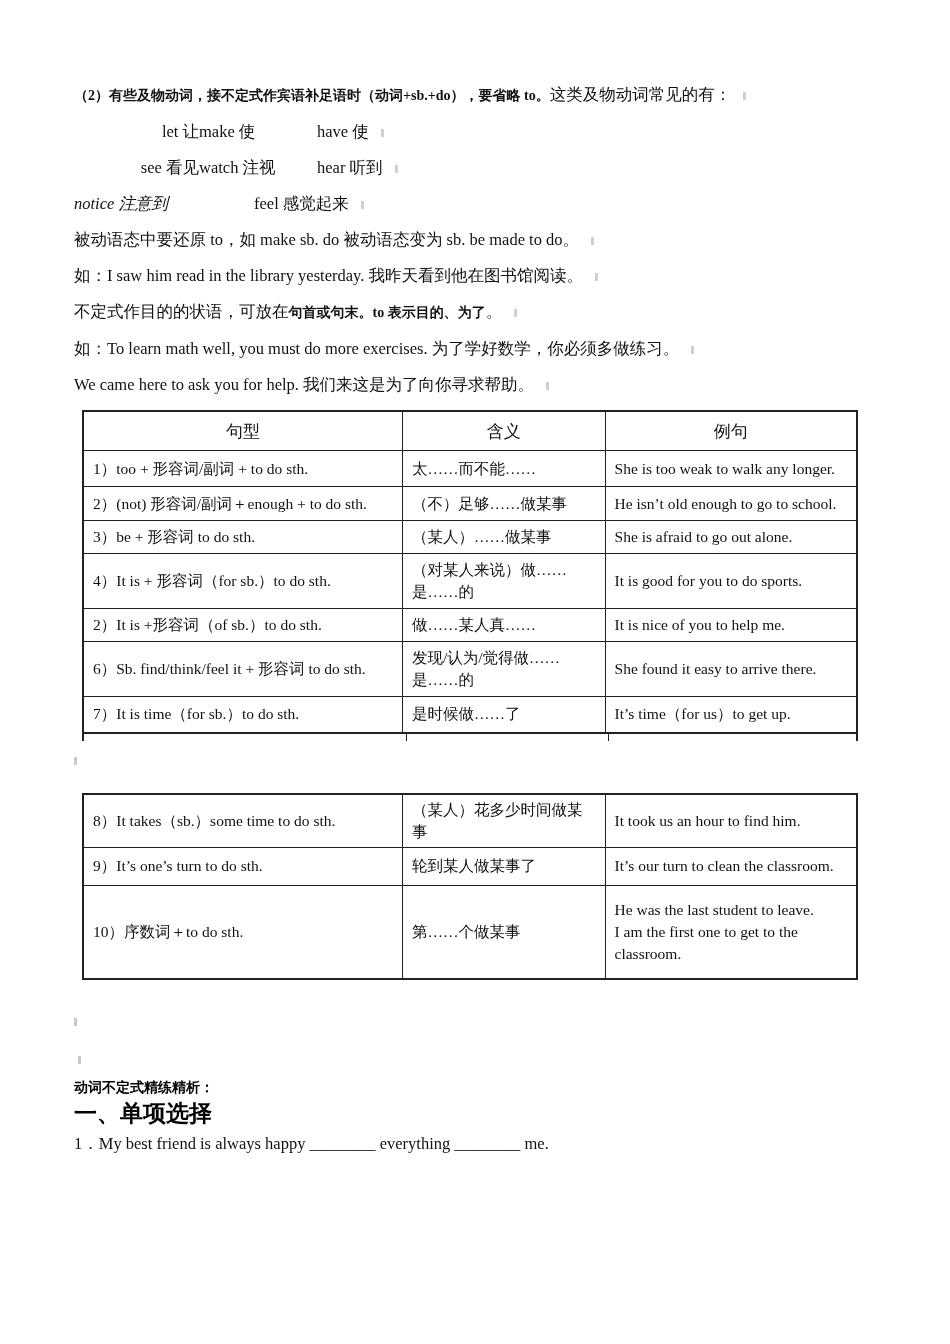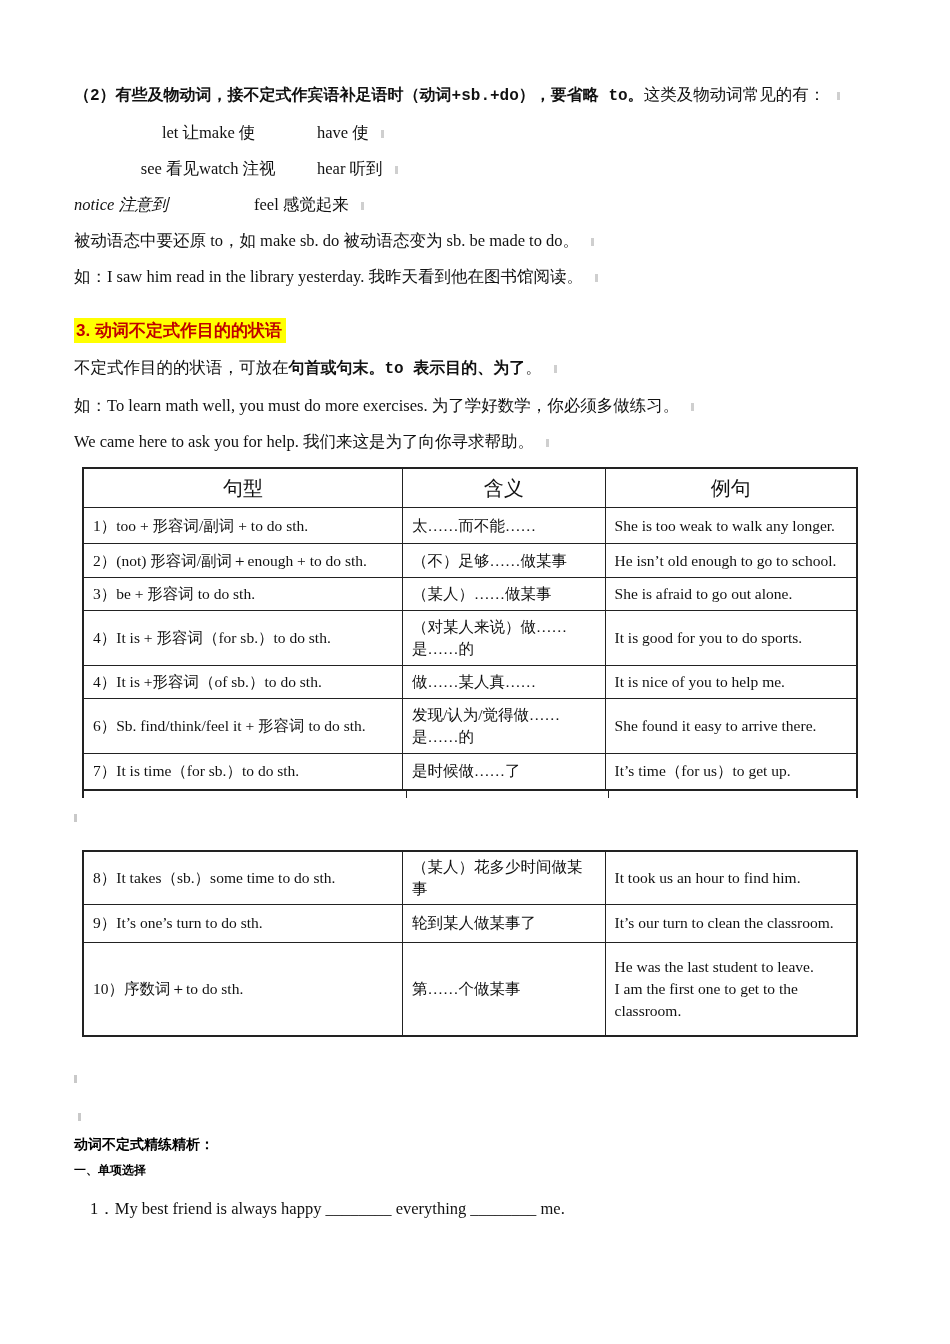--- a/index.html
+++ b/index.html
@@ -3,80 +3,79 @@
 <meta charset="utf-8">
 <style>
   html,body{margin:0;padding:0;background:#ffffff;}
   .page{
     position:relative;width:950px;height:1344px;overflow:hidden;background:#ffffff;
     font-family:"Liberation Serif","DejaVu Serif",serif;
     font-size:16.5px;color:#111;
   }
   .content{padding:84px 88px 0 74px;}
   .para{margin:0 0 15px 0;line-height:21px;white-space:nowrap;}
-  .b{font-weight:bold;font-family:Liberation Mono, monospace;font-size:16px;}
+  .b{font-weight:bold;font-family:Liberation Serif, serif;font-size:14px;}
   .vc{display:inline-block;}
   .w1{width:125px;text-align:right;}
   .w2{width:118px;}
   .w3{width:180px;font-style:italic;}
   .hl{
     display:inline-block;margin:16px 0 14px 0;padding:2px 4px 2px 2px;
     background:#ffff00;color:#c00000;font-weight:bold;
     font-family:"Liberation Sans","DejaVu Sans",sans-serif;font-size:17px;line-height:21px;
   }
   .hl-wrap{margin:0;}
   .eol{display:inline-block;width:3px;height:8px;background:#cfcfcf;margin-left:12px;}
   table.pattern{
     border-collapse:collapse;table-layout:fixed;width:776px;margin:12px 0 0 8px;
     font-size:15.5px;color:#111;
   }
   table.pattern th,table.pattern td{
     border:1px solid #222;padding:4px 9px;vertical-align:middle;overflow:hidden;
   }
   table.pattern{border:2px solid #222;}
-  table.pattern th{font-weight:normal;text-align:center;font-size:20px;height:30px;}
+  table.pattern th{font-weight:normal;text-align:center;font-size:17px;height:30px;}
   table.pattern td{text-align:left;line-height:22px;}
   .multiline{white-space:pre-line;}
   .stub{position:relative;width:776px;margin-left:8px;height:7px;}
   .stub span{position:absolute;top:0;bottom:0;background:#222;}
   .stub .v1{left:0;width:2px;}
   .stub .v2{left:324px;width:1px;}
   .stub .v3{left:526px;width:1px;}
   .stub .v4{right:0;width:2px;}
   .spacer{position:relative;width:100%;}
   .pmark{position:absolute;width:3px;height:8px;background:#c9c9c9;left:0;}
   .practice-title{
     margin:0 0 4px 0;font-family:"Liberation Sans","DejaVu Sans",sans-serif;
     font-weight:bold;font-size:14px;line-height:22px;color:#000;
   }
   .practice-sub{
     margin:0 0 8px 0;font-family:"Liberation Sans","DejaVu Sans",sans-serif;
-    font-weight:bold;font-size:12px;line-height:23px;color:#000;
+    font-weight:bold;font-size:23px;line-height:23px;color:#000;
   }
-  .question{margin:16px;line-height:22px;white-space:nowrap;}
+  .question{margin:0;line-height:22px;white-space:nowrap;}
 </style>
 </head>
 <body>
 
 <div class="page">
   <div class="content">
 
     <p class="para"><span class="b">（2）有些及物动词，接不定式作宾语补足语时（动词+sb.+do），要省略 to。</span><span>这类及物动词常见的有：</span><span class="eol"></span></p>
 
     <p class="para"><span class="vc w1">let 让</span><span class="vc w2">make 使</span><span class="vc">have 使</span><span class="eol"></span></p>
 
     <p class="para"><span class="vc w1">see 看见</span><span class="vc w2">watch 注视</span><span class="vc">hear 听到</span><span class="eol"></span></p>
 
     <p class="para"><span class="vc w3">notice 注意到</span><span class="vc">feel 感觉起来</span><span class="eol"></span></p>
 
     <p class="para"><span>被动语态中要还原 to，如  make sb. do 被动语态变为  sb. be made to do。</span><span class="eol"></span></p>
 
     <p class="para"><span>如：I saw him read in the library yesterday.  我昨天看到他在图书馆阅读。</span><span class="eol"></span></p>
 
-    <div class="hl-wrap"><span class="hl">3. 动词不定式作目的的状语</span></div>
 
     <p class="para"><span>不定式作目的的状语，可放在</span><span class="b">句首或句末。to 表示目的、为了</span><span>。</span><span class="eol"></span></p>
 
     <p class="para"><span>如：To learn math well, you must do more exercises.  为了学好数学，你必须多做练习。</span><span class="eol"></span></p>
 
     <p class="para"><span>We came here to ask you for help.  我们来这是为了向你寻求帮助。</span><span class="eol"></span></p>
 
 
     <table class="pattern">
       <colgroup>
@@ -104,21 +103,21 @@
         <td>3）be + 形容词 to do sth.</td>
         <td>（某人）……做某事</td>
         <td>She is afraid to go out alone.</td>
       </tr>
       <tr style="height:55px">
         <td>4）It is + 形容词（for sb.）to do sth.</td>
         <td>（对某人来说）做……是……的</td>
         <td>It is good for you to do sports.</td>
       </tr>
       <tr style="height:33px">
-        <td>4）It is +形容词（of sb.）to do sth.</td>
+        <td>2）It is +形容词（of sb.）to do sth.</td>
         <td>做……某人真……</td>
         <td>It is nice of you to help me.</td>
       </tr>
       <tr style="height:55px">
         <td>6）Sb. find/think/feel it + 形容词 to do sth.</td>
         <td>发现/认为/觉得做……是……的</td>
         <td>She found it easy to arrive there.</td>
       </tr>
       <tr style="height:36px">
         <td>7）It is time（for sb.）to do sth.</td>

